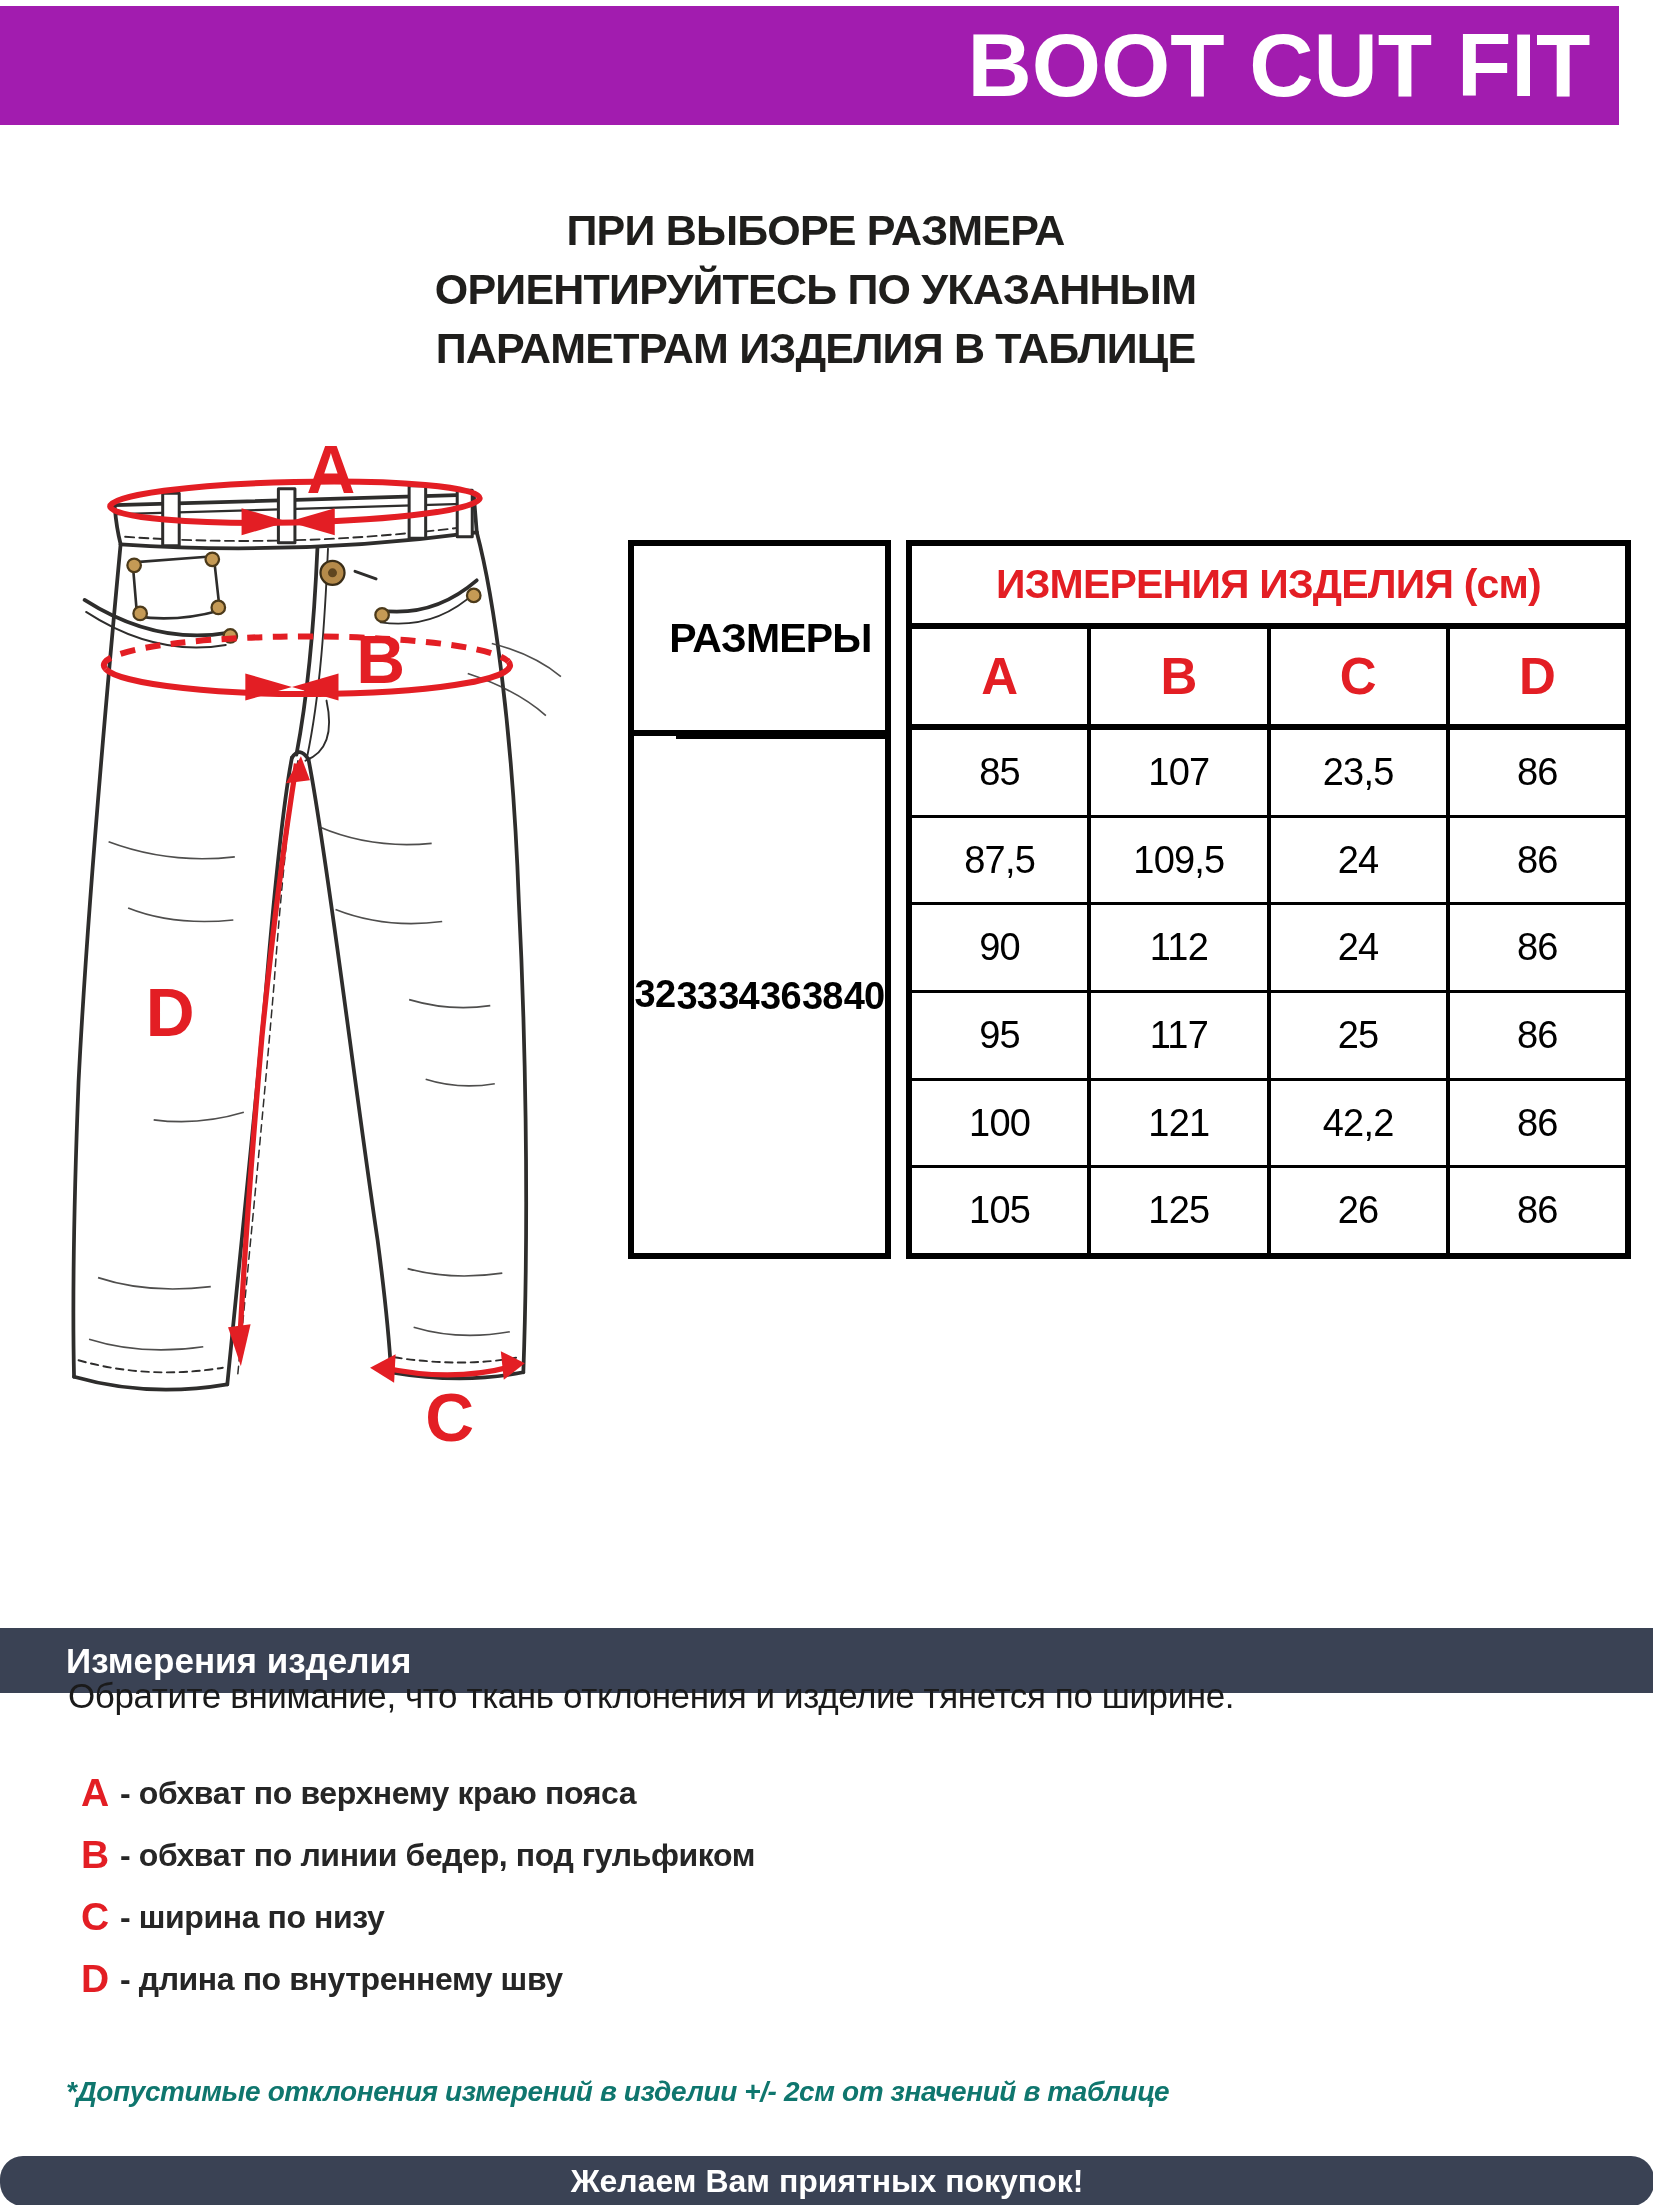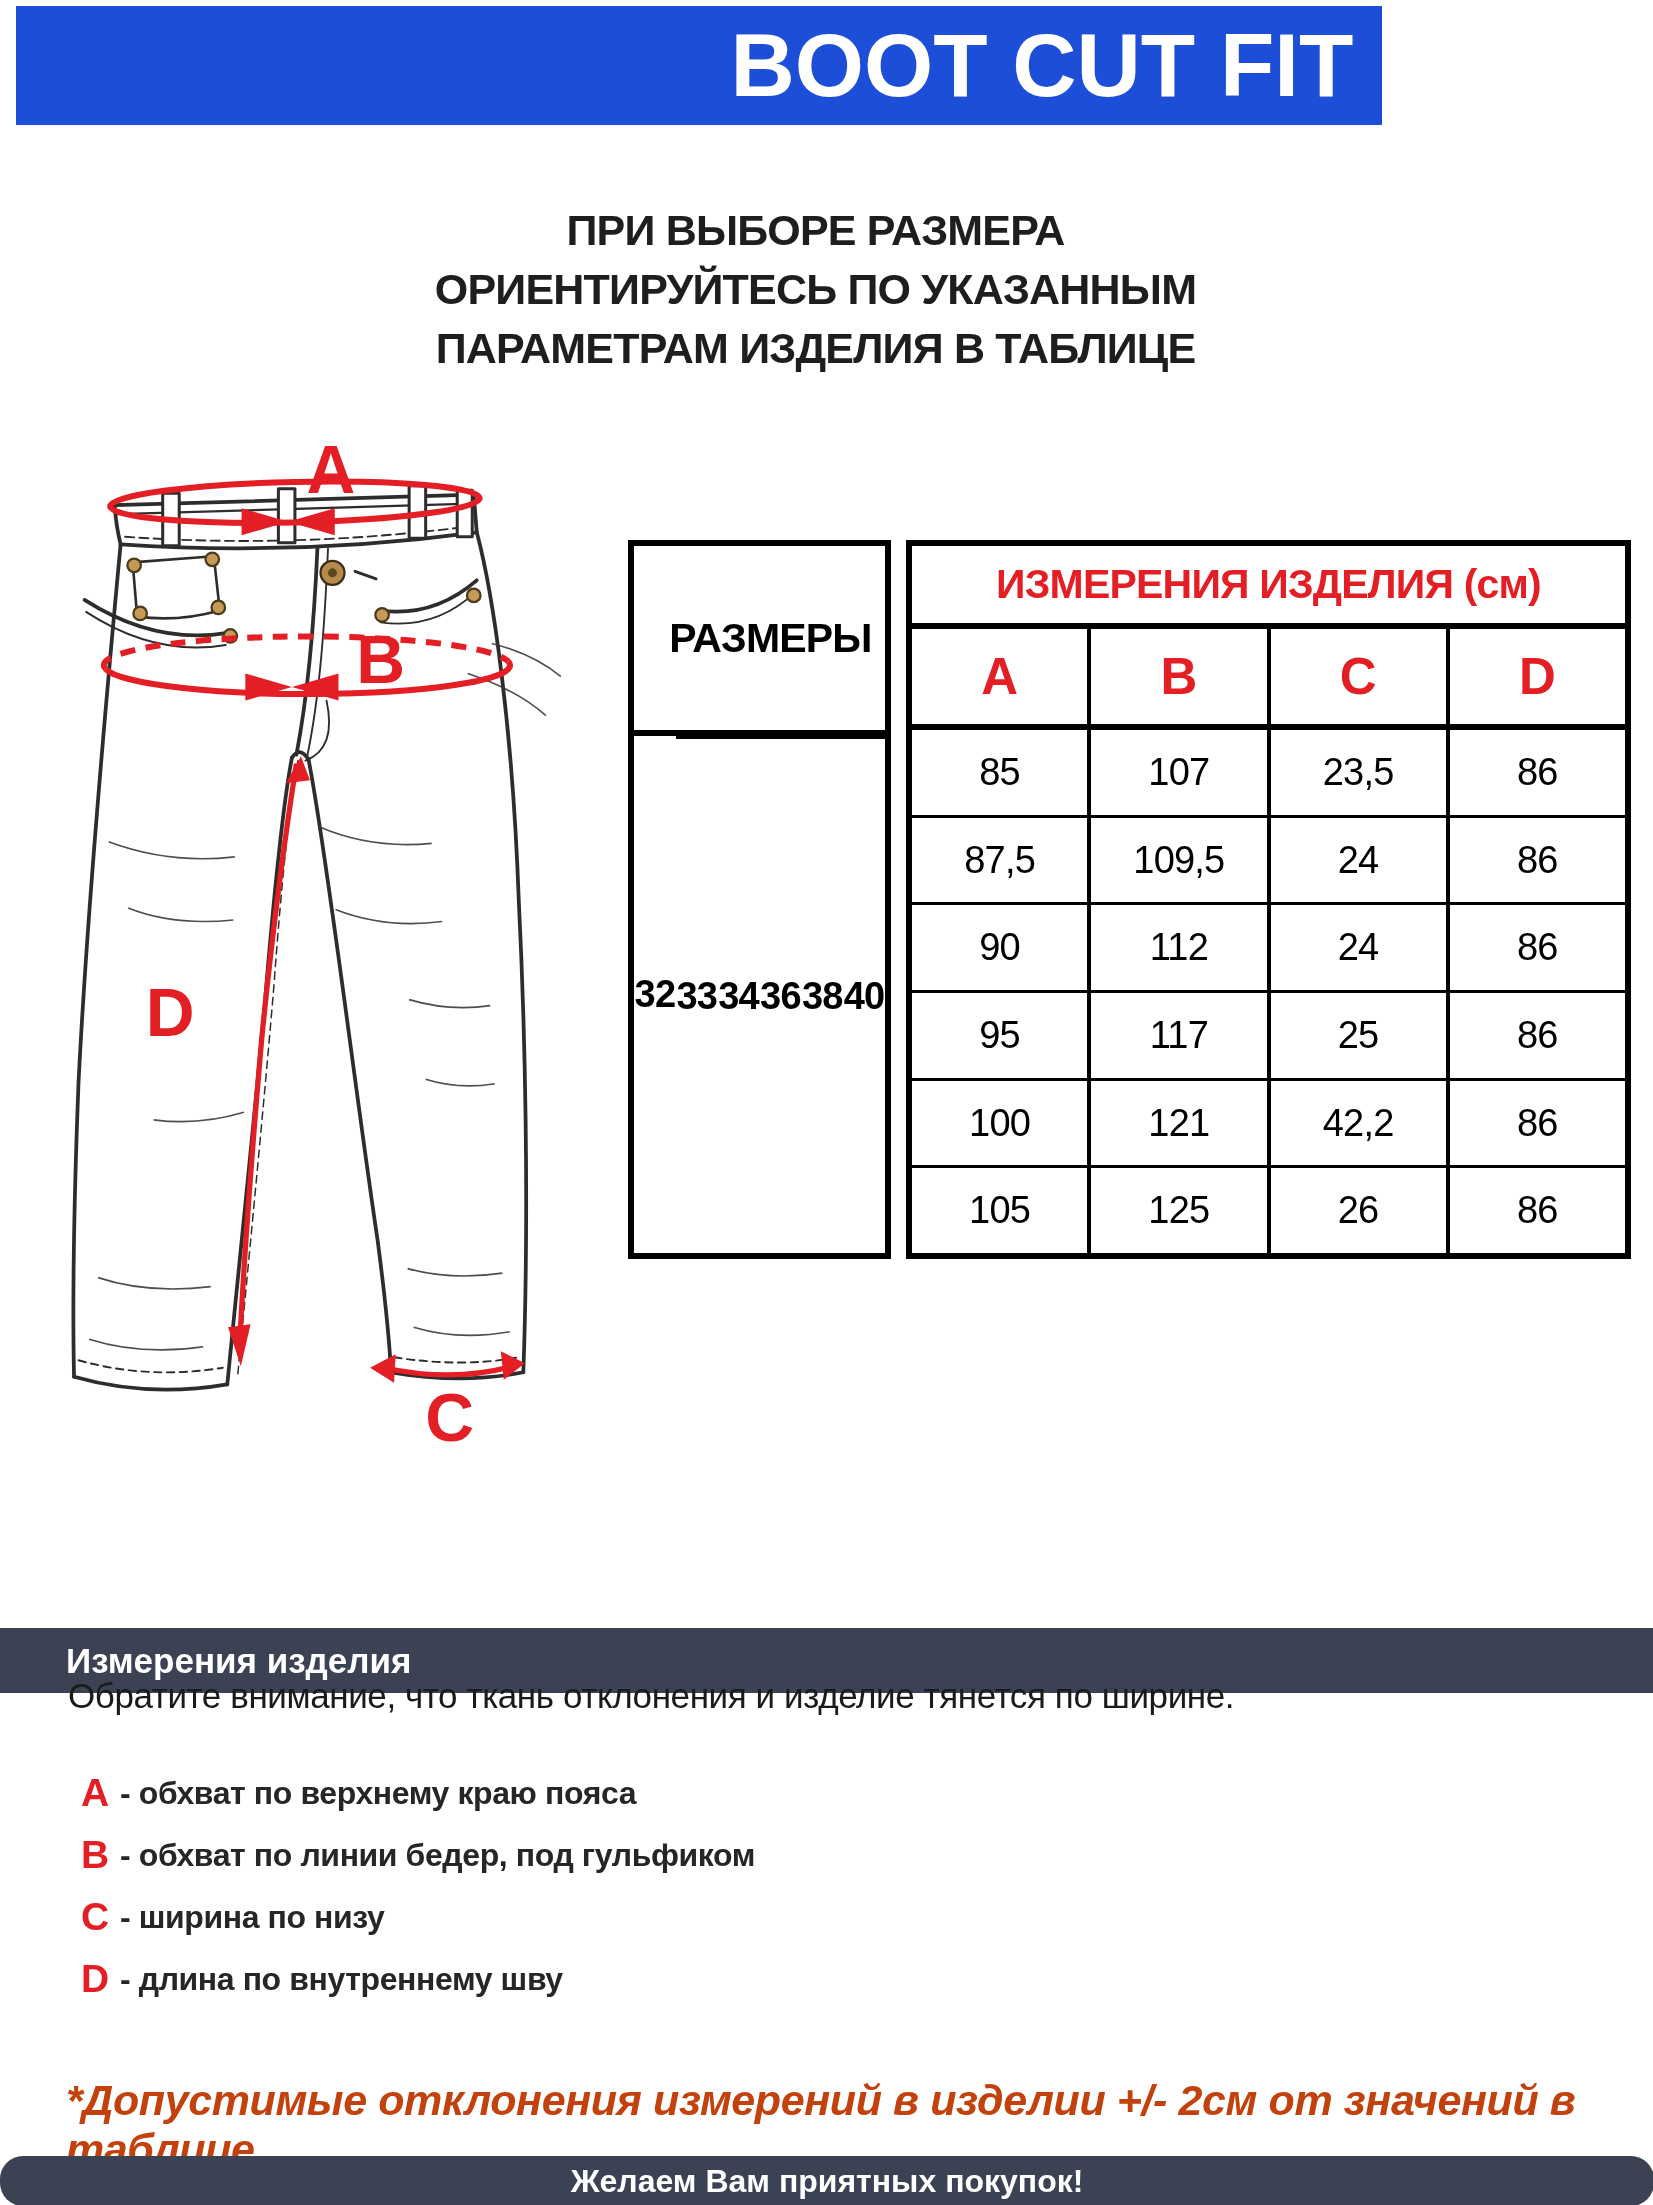--- a/index.html
+++ b/index.html
@@ -1,21 +1,21 @@
 <!DOCTYPE html>
 <html style="font-size:12px"><head>
 <meta charset="utf-8">
 <style>
   * { margin:0; padding:0; box-sizing:border-box; }
   body { background:#ffffff; font-family:"Liberation Sans", sans-serif; }
   .page { position:relative; width:1654px; height:2205px; background:#fff; overflow:hidden; }
 
   
-  .top-bar { position:absolute; top:6px; left:16px; width:1366px; height:119px;
-             background:#1d4ed8; display:flex; align-items:center; justify-content:flex-end; }
+  .top-bar { position:absolute; top:6px; left:0; width:1619px; height:119px;
+             background:#a21caf; display:flex; align-items:center; justify-content:flex-end; }
   .top-bar .title { color:#fff; font-weight:700; font-size:89px; letter-spacing:0px; padding-right:28.6px; }
 
   
   .intro { position:absolute; top:201px; left:0; width:1631px; text-align:center;
            color:#1f1e1c; font-weight:700; font-size:43px; line-height:59px; letter-spacing:-0.8px; }
 
   
   .figure { position:absolute; left:56px; top:421px; width:556px; height:1037px; }
 
   
@@ -50,21 +50,21 @@
   .note { position:absolute; top:1676px; left:68px; width:1548px; color:#1a1a1a; font-size:35px; letter-spacing:-0.4px; }
 
   
   .legend { position:absolute; top:1762px; left:81px; }
   .legend-item { height:62px; display:flex; align-items:center; }
   .legend-letter { color:#E31E24; font-weight:700; font-size:39px; width:39px; }
   .legend-text { color:#262626; font-weight:700; font-size:32px; letter-spacing:-0.4px; }
 
   
   .footnote { position:absolute; top:2076px; left:66px; width:1548px;
-              color:#c2410c; font-weight:700; font-style:italic; font-size:43px; letter-spacing:-0.4px; }
+              color:#0f766e; font-weight:700; font-style:italic; font-size:28px; letter-spacing:-0.4px; }
 
   
   .footer-bar { position:absolute; top:2156px; left:0; width:1654px; height:50px; background:#3A4254;
                 display:flex; align-items:center; justify-content:center;border-radius:23px; }
   .footer-bar .label { color:#fff; font-weight:700; font-size:32px; }
 </style>
 </head>
 <body>
 
 <div class="page">

